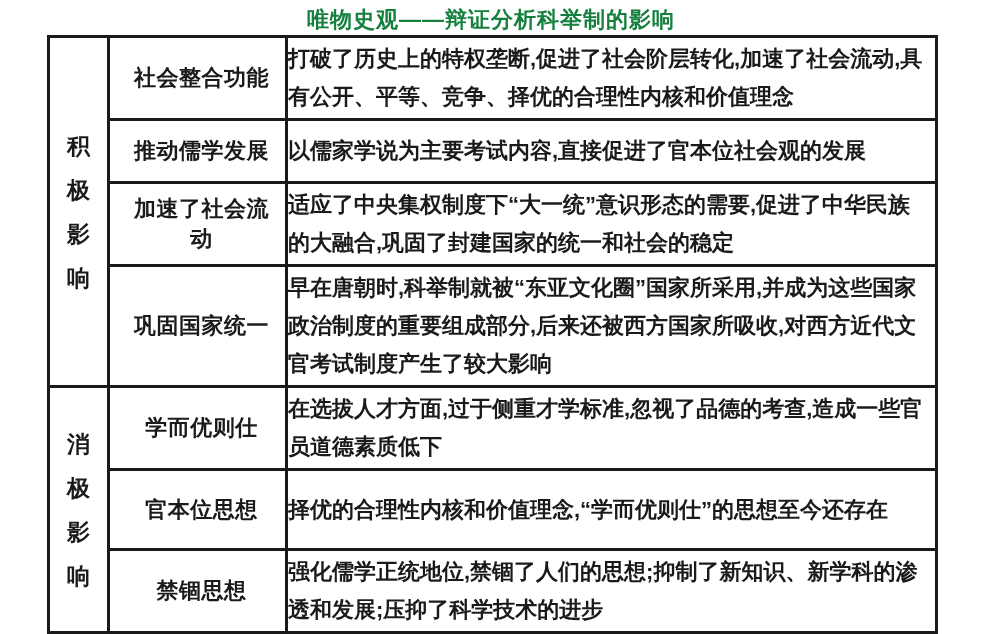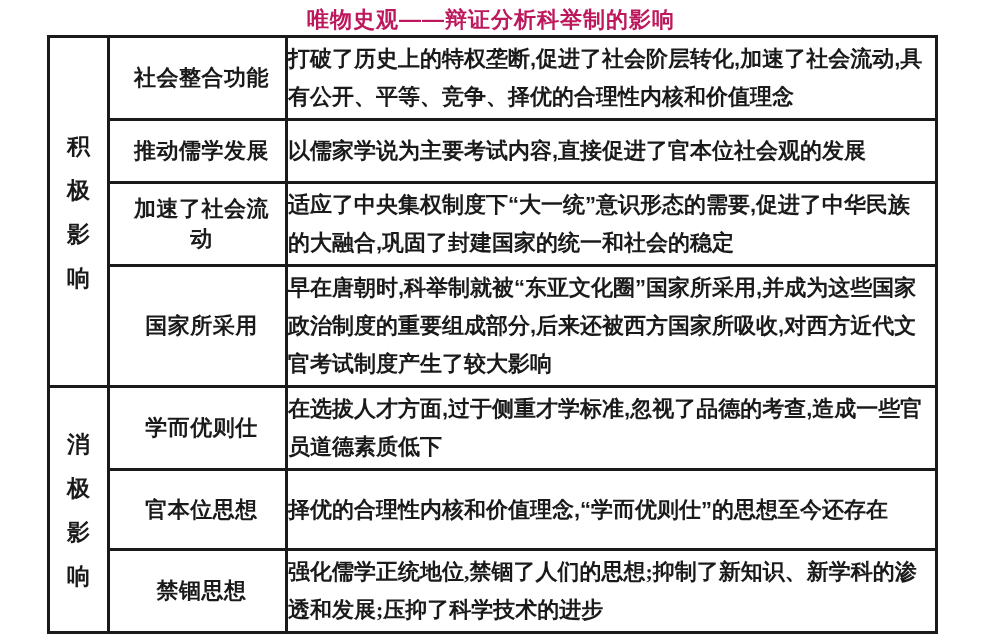--- a/index.html
+++ b/index.html
@@ -16,21 +16,21 @@
     overflow: hidden;
   }
   .doc-title {
     position: absolute;
     top: 5px;
     left: 47px;
     width: 888px;
     text-align: center;
     font-size: 22px;
     font-weight: bold;
-    color: #be185d;
+    color: #15803d;
     letter-spacing: 1px;
     white-space: nowrap;
   }
   table.impact-table {
     position: absolute;
     left: 47px;
     top: 35px;
     width: 888px;
     border-collapse: collapse;
     table-layout: fixed;
@@ -72,21 +72,21 @@
     line-height: 38px;
     text-align: left;
   }
   
   tr.r1 { height: 79px; }
   tr.r2 { height: 63px; margin-left: 40px; }
   tr.r3 { height: 82px; }
   tr.r4 { height: 113px; }
   tr.r5 { height: 81px; }
   tr.r6 { height: 80px; }
-  tr.r7 { height: 79px; font-family: Liberation Serif, serif; }
+  tr.r7 { height: 79px; }
 </style>
 </head>
 <body>
 
 <div class="page">
 
   <div class="doc-title">唯物史观——辩证分析科举制的影响</div>
 
   <table class="impact-table">
     <colgroup>
@@ -105,21 +105,21 @@
       </tr>
       <tr class="r2">
         <td class="category-cell">推动儒学发展</td>
         <td class="description-cell">以儒家学说为主要考试内容,直接促进了官本位社会观的发展</td>
       </tr>
       <tr class="r3">
         <td class="category-cell">加速了社会流动</td>
         <td class="description-cell">适应了中央集权制度下“大一统”意识形态的需要,促进了中华民族的大融合,巩固了封建国家的统一和社会的稳定</td>
       </tr>
       <tr class="r4">
-        <td class="category-cell">国家所采用</td>
+        <td class="category-cell">巩固国家统一</td>
         <td class="description-cell">早在唐朝时,科举制就被“东亚文化圈”国家所采用,并成为这些国家政治制度的重要组成部分,后来还被西方国家所吸收,对西方近代文官考试制度产生了较大影响</td>
       </tr>
 
       <tr class="r5">
         <td class="group-cell" rowspan="3">
           <div class="group-vertical">消极影响</div>
         </td>
         <td class="category-cell">学而优则仕</td>
         <td class="description-cell">在选拔人才方面,过于侧重才学标准,忽视了品德的考查,造成一些官员道德素质低下</td>
       </tr>

